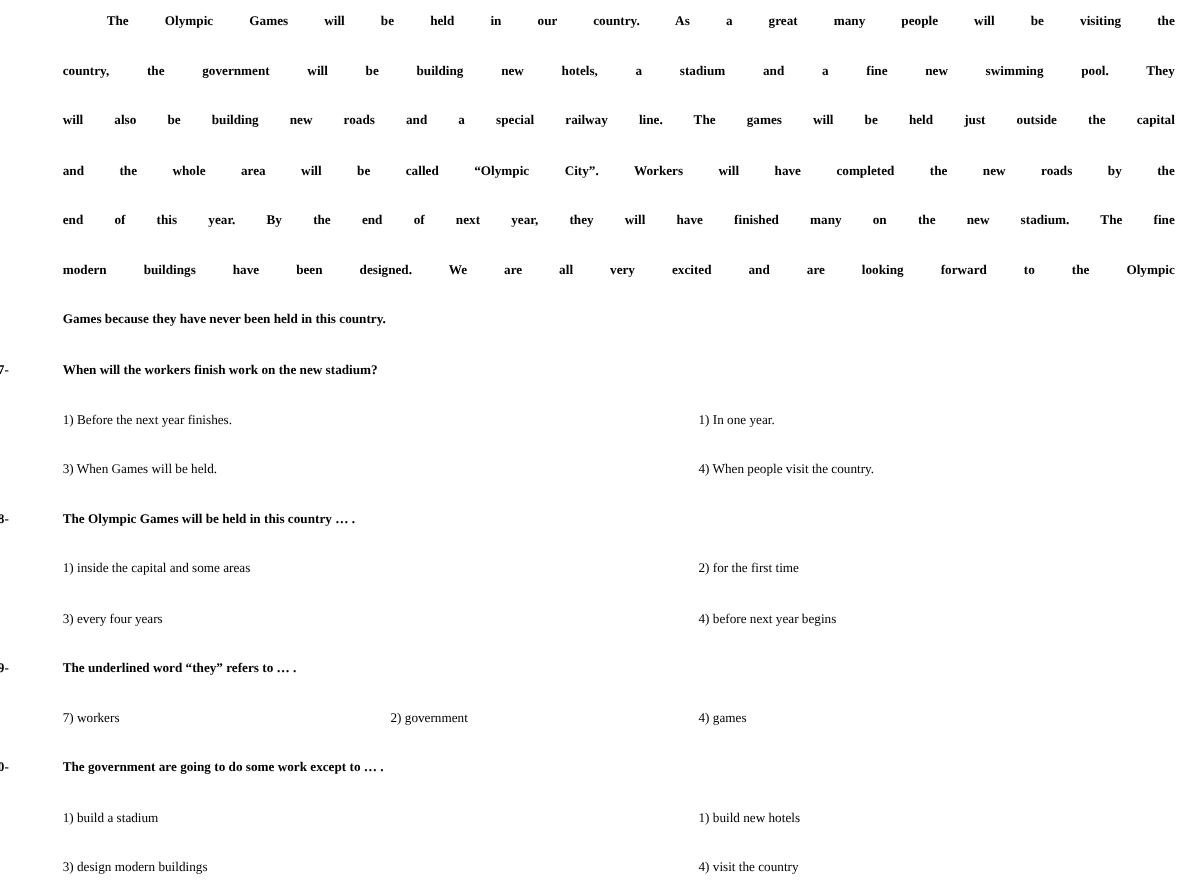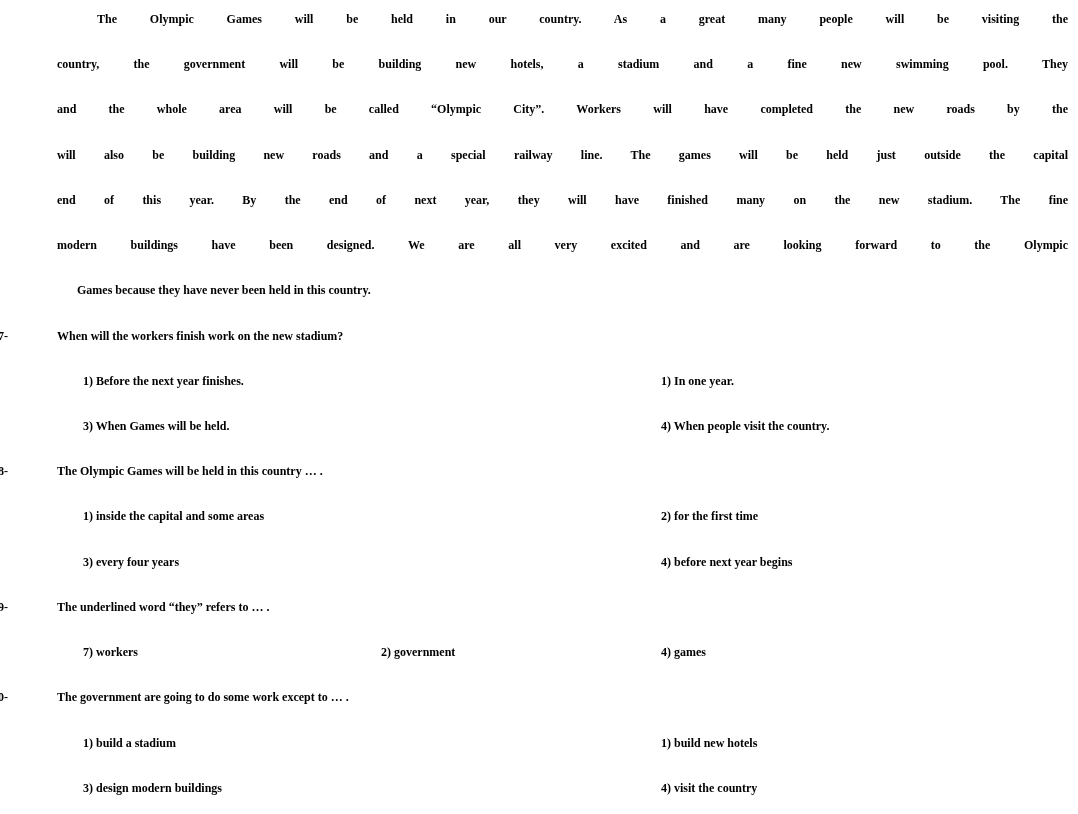--- a/index.html
+++ b/index.html
@@ -20,43 +20,43 @@
 
   
   .passage { font-weight: bold; }
   .pline {
     padding-left: 57px;
     padding-right: 10px;
     text-align: justify;
     text-align-last: justify;
   }
   .pline.indent { text-indent: 40px; }
-  .pline.last { text-align-last: left; margin-left: 20px; }
+  .pline.last { text-align-last: left; }
   .u {
     text-decoration-thickness: 2px;
     text-underline-offset: 4px;
   }
 
   
   .qrow { position: relative; padding-left: 57px; font-weight: bold; white-space: nowrap; }
   .qnum { position: absolute; left: -8px; top: 0; font-weight: bold; }
-  .optrow { padding-left: 83px; display: grid; font-weight: bold; white-space: nowrap; }
+  .optrow { padding-left: 57px; display: grid; font-weight: normal; white-space: nowrap; }
   .optrow.cols2 { grid-template-columns: 578px auto; }
   .optrow.cols4 { grid-template-columns: 298px 280px 241px auto; }
 </style>
 </head>
 <body>
 
 <div class="page">
   <div class="content">
     <div class="passage" id="passage">
         <div class="pline indent"><span>The Olympic Games will be held in our country. As a great many people will be visiting the</span></div>
         <div class="pline"><span>country, the government will be building new hotels, a stadium and a fine new swimming pool. </span><span class="u">They</span></div>
+        <div class="pline"><span>will also be building new roads and a special railway line. The games will be held just outside the capital</span></div>
         <div class="pline"><span>and the whole area will be called “Olympic City”. Workers will have completed the new roads by the</span></div>
-        <div class="pline"><span>will also be building new roads and a special railway line. The games will be held just outside the capital</span></div>
         <div class="pline"><span>end of this year. By the end of next year, they will have finished many on the new stadium. The fine</span></div>
         <div class="pline"><span>modern buildings have been designed. We are all very excited and are looking forward to the Olympic</span></div>
         <div class="pline last"><span>Games because they have never been held in this country.</span></div>
       </div>
     <div class="questions" id="questions">
         <div class="question">
           <div class="qrow"><span class="qnum">27-</span><span>When will the workers finish work on the new stadium?</span></div>
           <div class="optrow cols2">
             <span>1) Before the next year finishes.</span>
             <span>1) In one year.</span>

